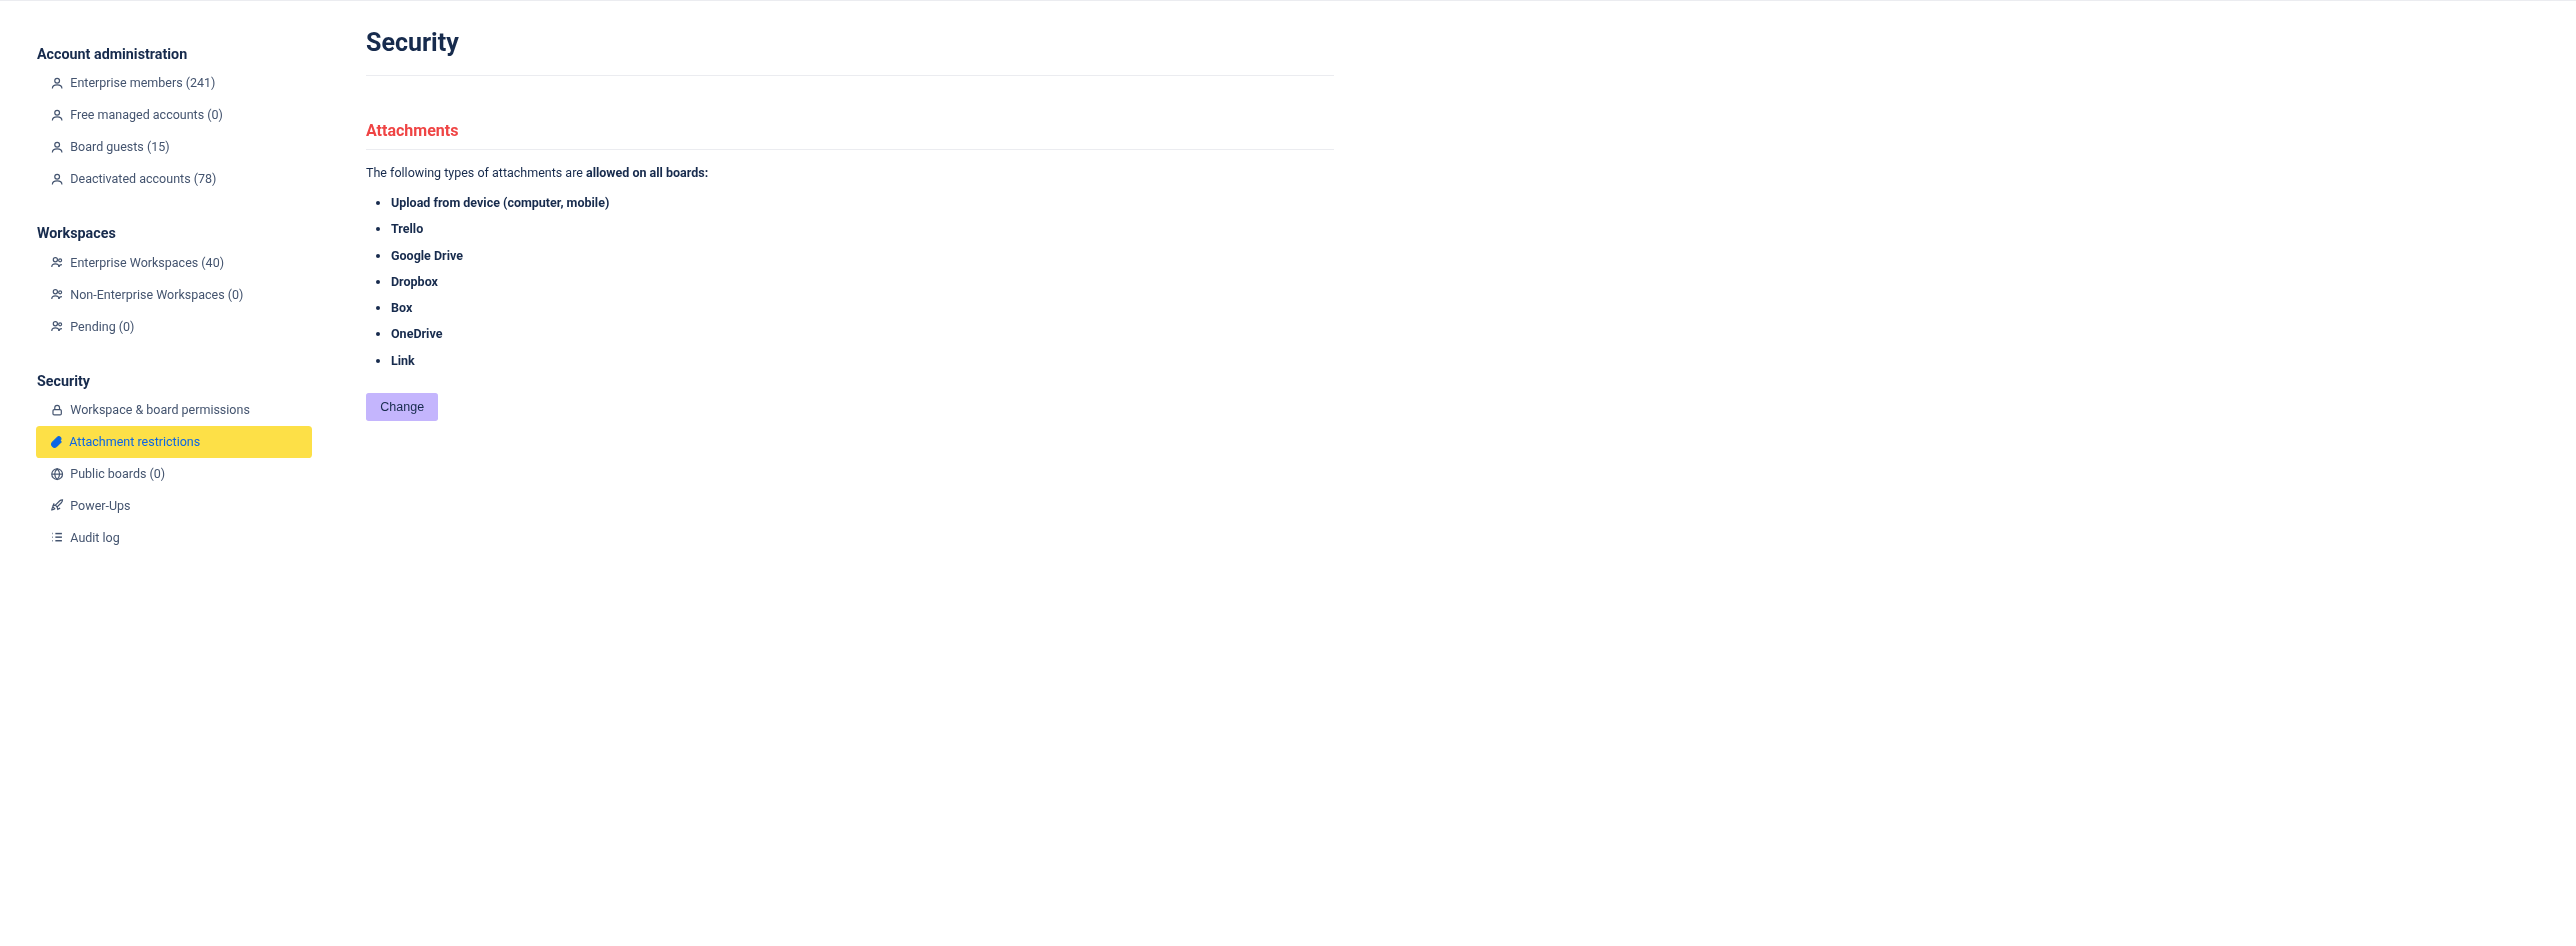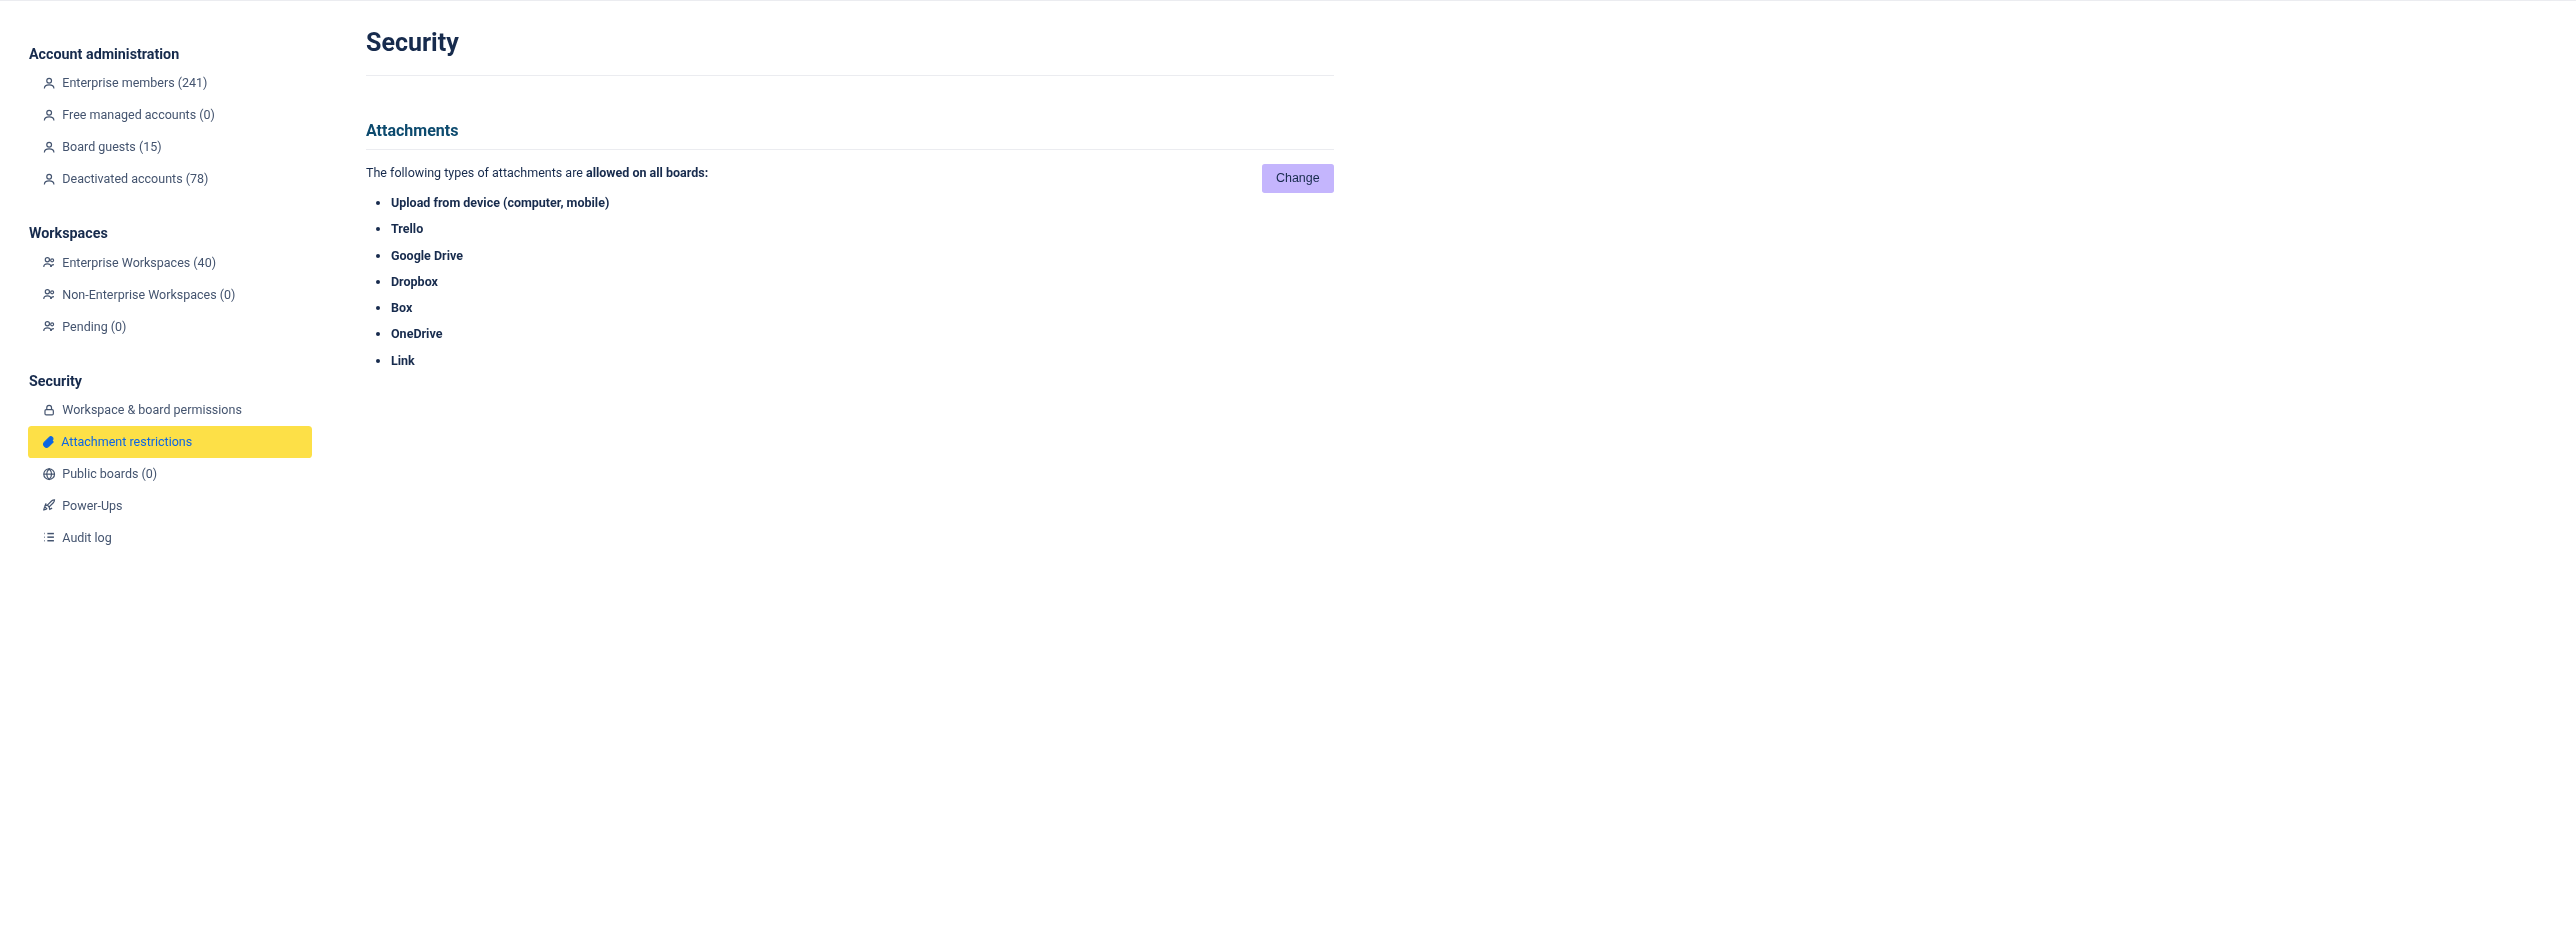--- a/index.html
+++ b/index.html
@@ -12,21 +12,21 @@
       background: #ffffff;
       color: #172b4d;
       border-top: 0.9px solid #ebecf0;
     }
     .layout {
       display: flex;
       min-height: 100vh;
     }
     .sidebar {
       width: 321px;
-      padding: 18px 0 18px 0;
+      padding: 18px 0 18px 8px;
       flex-shrink: 0;
     }
     .sidebar-section-title {
       font-size: 14.3px;
       font-weight: 700;
       color: #172b4d;
       padding: 5.4px 14.3px 5.4px 29px;
       margin-top: 25px;
     }
     .sidebar-section-title:first-child {
@@ -77,30 +77,31 @@
       color: #172b4d;
       padding-bottom: 18px;
       border-bottom: 0.9px solid #ebecf0;
     }
     .section {
       margin-top: 45px;
     }
     .section-title {
       font-size: 16px;
       font-weight: 700;
-      color: #0c4a6e;
+      color: #ef4444;
       padding-bottom: 9px;
       border-bottom: 0.9px solid #ebecf0;
     }
     .section-body {
       display: flex;
       justify-content: center;
       align-items: flex-start;
       margin-top: 14.3px;
       gap: 19px;
+      flex-direction: column;
     }
     .section-content {
       flex: 1;
     }
     .intro-text {
       font-size: 12.5px;
       color: #172b4d;
       line-height: 1.5;
     }
     .intro-text strong {

